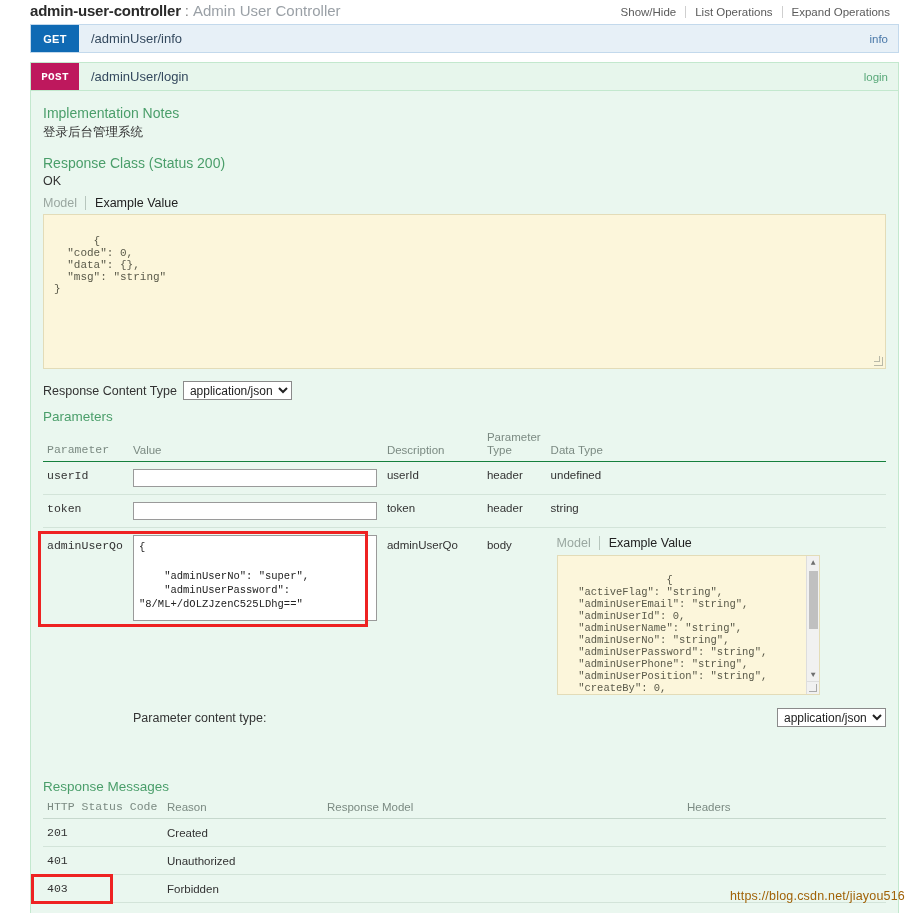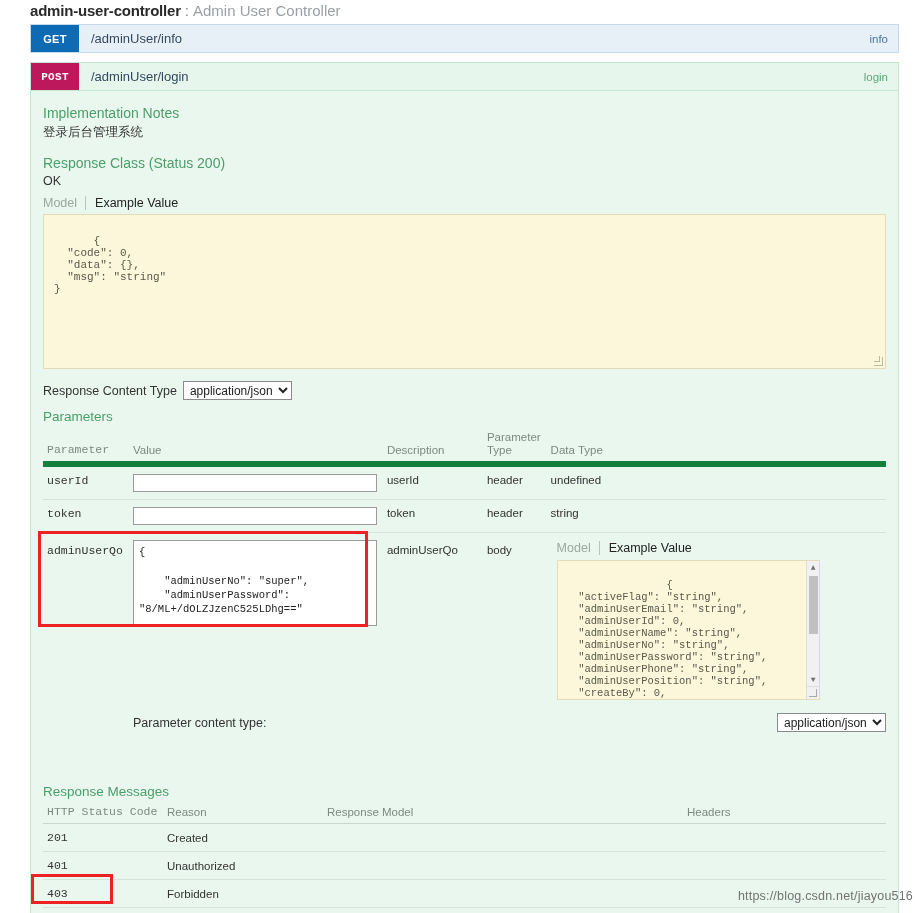--- a/index.html
+++ b/index.html
@@ -90,21 +90,21 @@
   .rct-row label { margin-right: 6px; }
   select.sw {
     font-family: "Liberation Sans", sans-serif; font-size: 12px;
     border: 1px solid #8a8a8a; background: #fff; padding: 1px 2px;
     height: 19px; color: #222;
   }
 
   table.params { width: 100%; border-collapse: collapse; margin-top: 2px; }
   table.params th {
     text-align: left; font-weight: normal; font-size: 11.5px; color: #7b8a82;
-    padding: 4px 6px 5px 4px; border-bottom: 6px solid #15803d; vertical-align: bottom;
+    padding: 4px 6px 5px 4px; border-bottom: 1px solid #15803d; vertical-align: bottom;
   }
   table.params td {
     font-size: 11.5px; color: #333; padding: 7px 6px 7px 4px;
     border-bottom: 1px solid #d3e4d9; vertical-align: top;
   }
   table.params tr.norule td { border-bottom: none; }
   .c-param { width: 80px; font-family: "Liberation Mono", monospace; font-size: 10.5px; }
   .c-value { width: 250px; }
   .c-desc  { width: 100px; }
   .c-ptype { width: 56px; }
@@ -164,33 +164,40 @@
   .reason-cell { width: 160px; }
   .rm-cell { width: 360px; }
   .hdr-cell { width: auto; }
 
   
   .redbox { position: absolute; border: 3px solid #ee2222; pointer-events: none; }
   #redbox-body   { left: 38px;  top: 531px; width: 330px; height: 96px; }
   #redbox-tryout { left: 31px;  top: 874px; width: 82px;  height: 30px; }
 
   .watermark {
-    position: absolute; right: 2px; bottom: 10px;
-    font-size: 12.5px; color: #737373; letter-spacing: 0.2px;
+    position: absolute; right: 10px; bottom: 10px;
+    font-size: 12.5px; color: #a16207; letter-spacing: 0.2px;
   }
 </style>
 </head>
 <body>
 
 <div class="page">
 
   <div class="resource-head">
     <span class="res-name">admin-user-controller</span>
     <span class="res-sep">:</span>
     <span class="res-desc">Admin User Controller</span>
+    <div class="res-options">
+      <a href="#">Show/Hide</a>
+      <span class="divider"></span>
+      <a href="#">List Operations</a>
+      <span class="divider"></span>
+      <a href="#">Expand Operations</a>
+    </div>
   </div>
 
   <div class="op">
     <div class="op-head op-get">
       <div class="method m-get">GET</div>
       <div class="op-path">/adminUser/info</div>
       <div class="op-nick nick-get">info</div>
     </div>
   </div>
 

